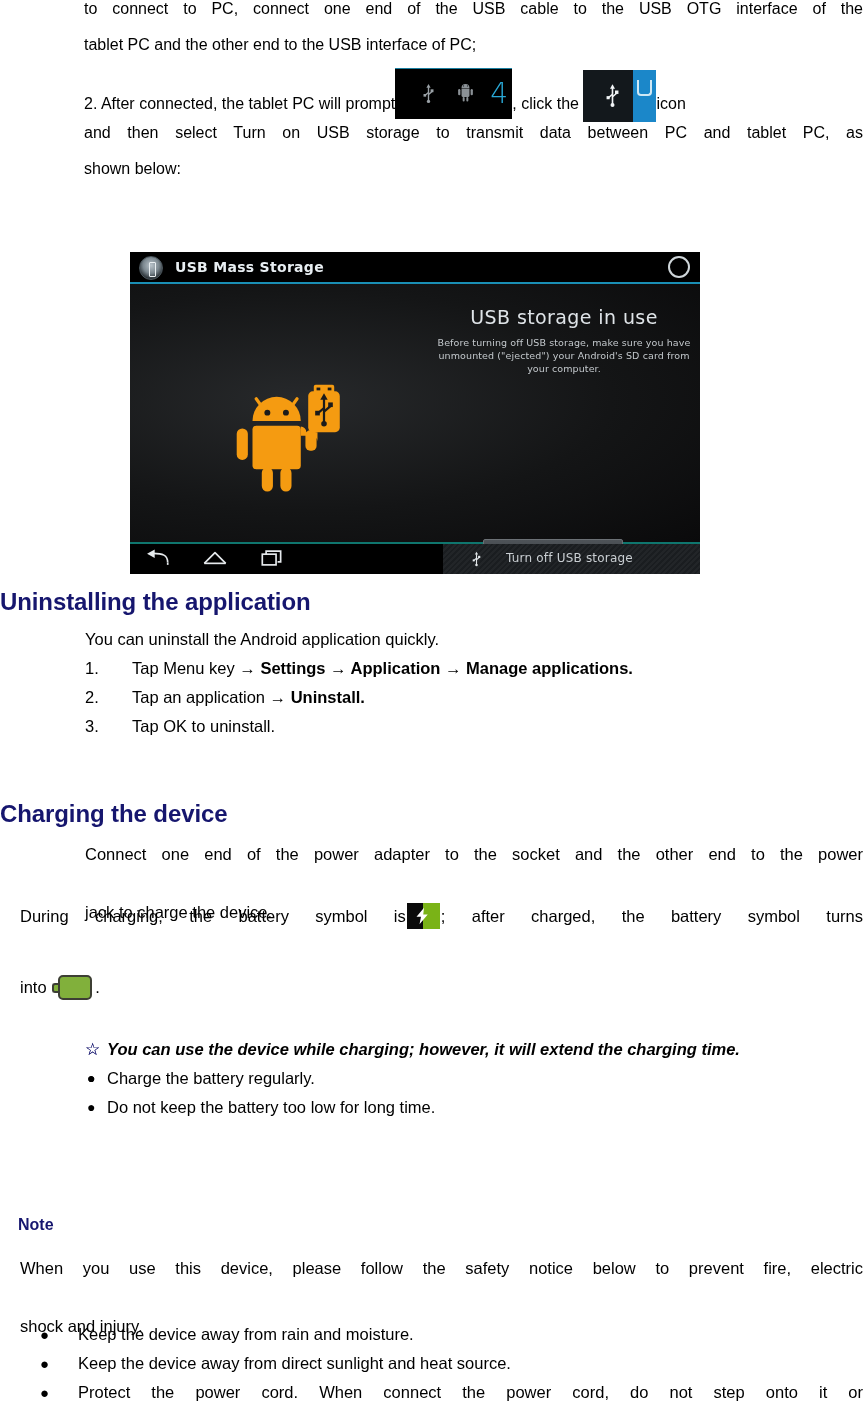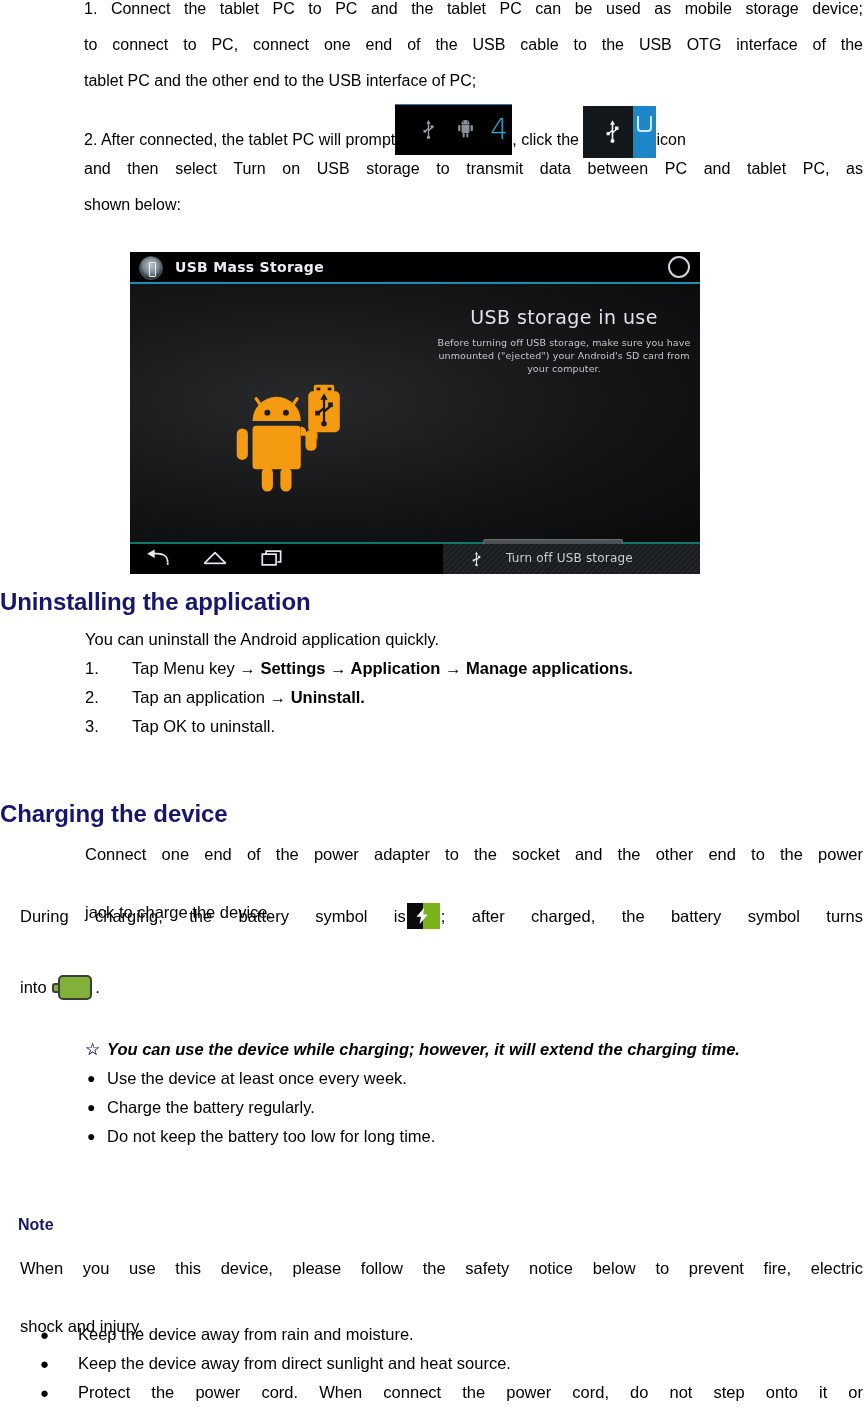--- a/index.html
+++ b/index.html
@@ -341,21 +341,20 @@
   #sec-note-p      { position:absolute; left:20px; top:1254px; width:843px; }
   #sec-note-list   { position:absolute; left:20px; top:1320px; width:843px; }
 </style>
 </head>
 <body>
 
 <div class="page">
 
   <div id="intro-block">
 
-    <p class="jline">1. Connect the tablet PC to PC and the tablet PC can be used as mobile storage device;</p>
     <p class="jline">to connect to PC, connect one end of the USB cable to the USB OTG interface of the</p>
     <p>tablet PC and the other end to the USB interface of PC;</p>
 
     <p style="height:14px;margin:0"></p>
 
     <p style="margin:0;line-height:40px;">
       <span>2. After connected, the tablet PC will prompt</span><span class="statusbar-img">
         <svg class="sb-usb" viewBox="0 0 24 40">
           <g fill="none" stroke="#9aa1a6" stroke-width="2.6">
             <line x1="12" y1="8" x2="12" y2="34"></line>
@@ -529,21 +528,21 @@
   </div>
 
   <div id="sec-stars">
     <div class="star-line">
       <span class="star">☆</span>
     </div>
     <div class="star-line">
       <span class="star">☆</span><span>You can use the device while charging; however, it will extend the charging time.</span>
     </div>
     <div class="tiny-dot-line">
-      <span class="tdot">●</span><span>Use the device at least once every week.</span>
+      <span class="tdot">●</span>
     </div>
     <div class="tiny-dot-line">
       <span class="tdot">●</span><span>Charge the battery regularly.</span>
     </div>
     <div class="tiny-dot-line">
       <span class="tdot">●</span><span>Do not keep the battery too low for long time.</span>
     </div>
   </div>
 
   <h2 class="heading-note" id="sec-note-h">Note</h2>

